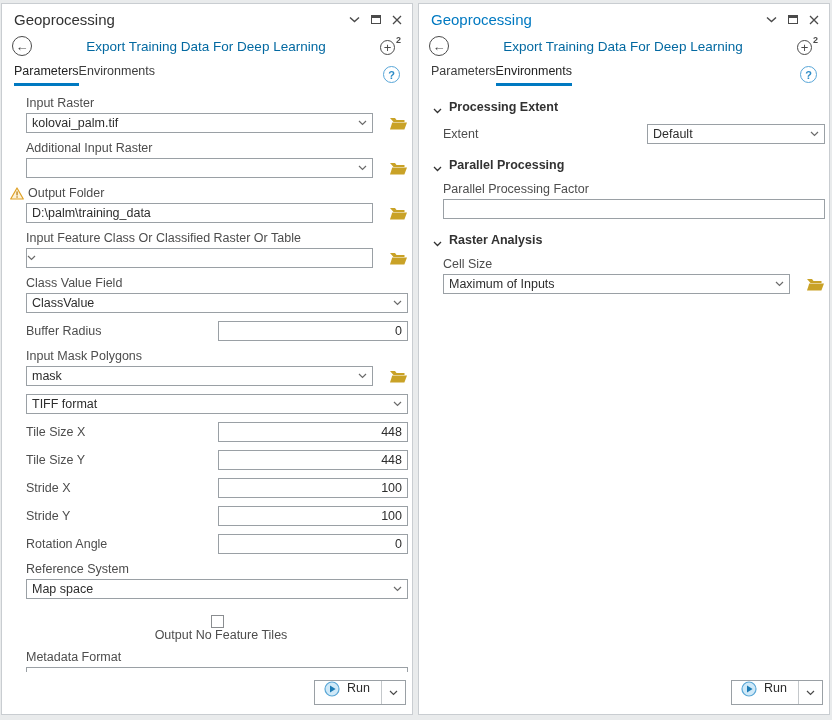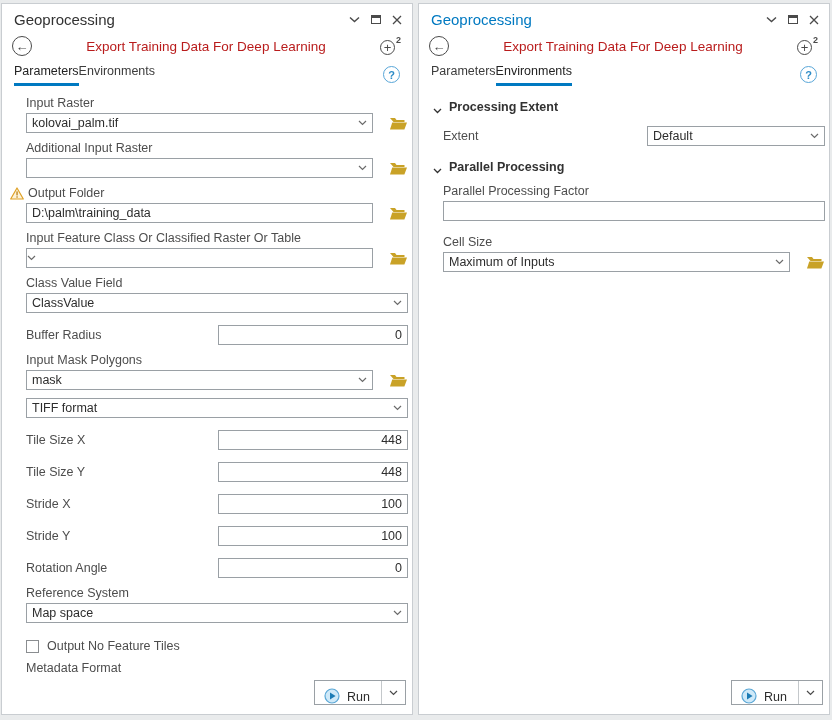--- a/index.html
+++ b/index.html
@@ -31,21 +31,21 @@
   .win-icons svg { display: block; }
   .dock-box { width: 10px; height: 9px; border: 1px solid #4a4a4a; border-top: 3px solid #4a4a4a; }
 
   
   .toolheader { display: flex; align-items: center; padding: 6px 10px 4px 10px; }
   .back-btn {
     width: 20px; height: 20px; border: 1.5px solid #4a4a4a; border-radius: 50%;
     display: flex; align-items: center; justify-content: center;
     color: #4a4a4a; font-size: 13px; line-height: 1; flex: 0 0 auto;
   }
-  .tool-title { flex: 1; text-align: center; font-size: 13.5px; color: #b91c1c; padding: 0 17px; }
+  .tool-title { flex: 1; text-align: center; font-size: 13.5px; color: #0369a1; padding: 0 17px; }
   .badge { position: relative; width: 22px; height: 20px; flex: 0 0 auto; }
   .badge-circle {
     position: absolute; left: 0; bottom: 1px; width: 15px; height: 15px;
     border: 1px solid #4a4a4a; border-radius: 50%;
     display: flex; align-items: center; justify-content: center;
     font-size: 13px; color: #4a4a4a; line-height: 0;
   }
   .badge-sup { position: absolute; right: 1px; top: -1px; font-size: 9px; font-weight: bold; color: #4a4a4a; }
 
   
@@ -69,42 +69,42 @@
     height: 20px; border: 1px solid #9aa0a5; background: #fff;
     display: flex; align-items: center; flex: 1; min-width: 0;
   }
   .combo .val, .textbox .val {
     flex: 1; font-size: 12.5px; color: #2d2d2d; padding: 0 5px;
     white-space: nowrap; overflow: hidden;
   }
   .combo .chev { padding-right: 5px; display: flex; }
   .folder-btn { flex: 0 0 auto; display: flex; }
 
-  .inline-row { display: flex; align-items: center; margin: 12px 0 8px 16px; justify-content: space-between; }
+  .inline-row { display: flex; align-items: center; margin: 4px 0 8px 16px; justify-content: space-between; }
   .inline-row .flabel-i { flex: 1; font-size: 12.5px; color: #4d4d4d; }
   .numbox {
     width: 190px; height: 20px; border: 1px solid #9aa0a5; background: #fff;
     display: flex; align-items: center; justify-content: flex-end;
     font-size: 12.5px; color: #2d2d2d; padding: 0 5px;
   }
   .half { width: 178px; flex: 0 0 auto; }
 
-  .check-row { display: flex; align-items: center; margin: 16px 0 8px 16px; }
+  .check-row { display: flex; align-items: center; margin: 16px 0 8px 16px; flex-direction: column; }
   .checkbox { width: 13px; height: 13px; border: 1px solid #8a8d90; background: #fff; flex: 0 0 auto; }
   .check-label { font-size: 12.5px; color: #4d4d4d; margin-left: 8px; }
 
   
   .section-header { display: flex; align-items: flex-end; gap: 7px; margin: 4px 0 10px 6px; }
   .section-header .sec-title { font-size: 12.5px; font-weight: bold; color: #323232; }
   .section-body { margin-bottom: 14px; }
 
   
   .footer { margin-top: auto; display: flex; justify-content: flex-end; padding: 8px 6px 9px 0; }
   .run-btn { display: flex; align-items: stretch; border: 1px solid #9aa0a5; background: #fff; height: 25px; }
-  .run-main { display: flex; align-items: flex-end; gap: 7px; padding: 0 11px 0 9px; }
+  .run-main { display: flex; align-items: flex-start; gap: 7px; padding: 0 11px 0 9px; }
   .run-label { font-size: 12.5px; color: #2d2d2d; }
   .run-sep { width: 1px; background: #c4c8cb; }
   .run-chev { display: flex; align-items: center; padding: 0 7px; }
 </style>
 </head>
 <body>
 
 <div class="panel left">
 
   <div class="titlebar">
@@ -411,20 +411,26 @@
     </div>
     <div class="section-body">
       <div class="flabel">Parallel Processing Factor</div>
       <div class="ctrl-row">
         <div class="textbox">
           <span class="val"></span>
         </div>
       </div>
     </div>
 
+    <div class="section-header">
+      <svg width="9" height="6" viewBox="0 0 9 6">
+          <polyline points="1,1 4.5,4.5 8,1" fill="none" stroke="#323232" stroke-width="1.3"></polyline>
+        </svg>
+      <span class="sec-title">Raster Analysis</span>
+    </div>
     <div class="section-body">
       <div class="flabel">Cell Size</div>
       <div class="ctrl-row">
         <div class="combo">
           <span class="val">Maximum of Inputs</span>
           <span class="chev">
             <svg width="9" height="6" viewBox="0 0 9 6">
                 <polyline points="1,1 4.5,4.5 8,1" fill="none" stroke="#6b6b6b" stroke-width="1.2"></polyline>
               </svg>
           </span>

